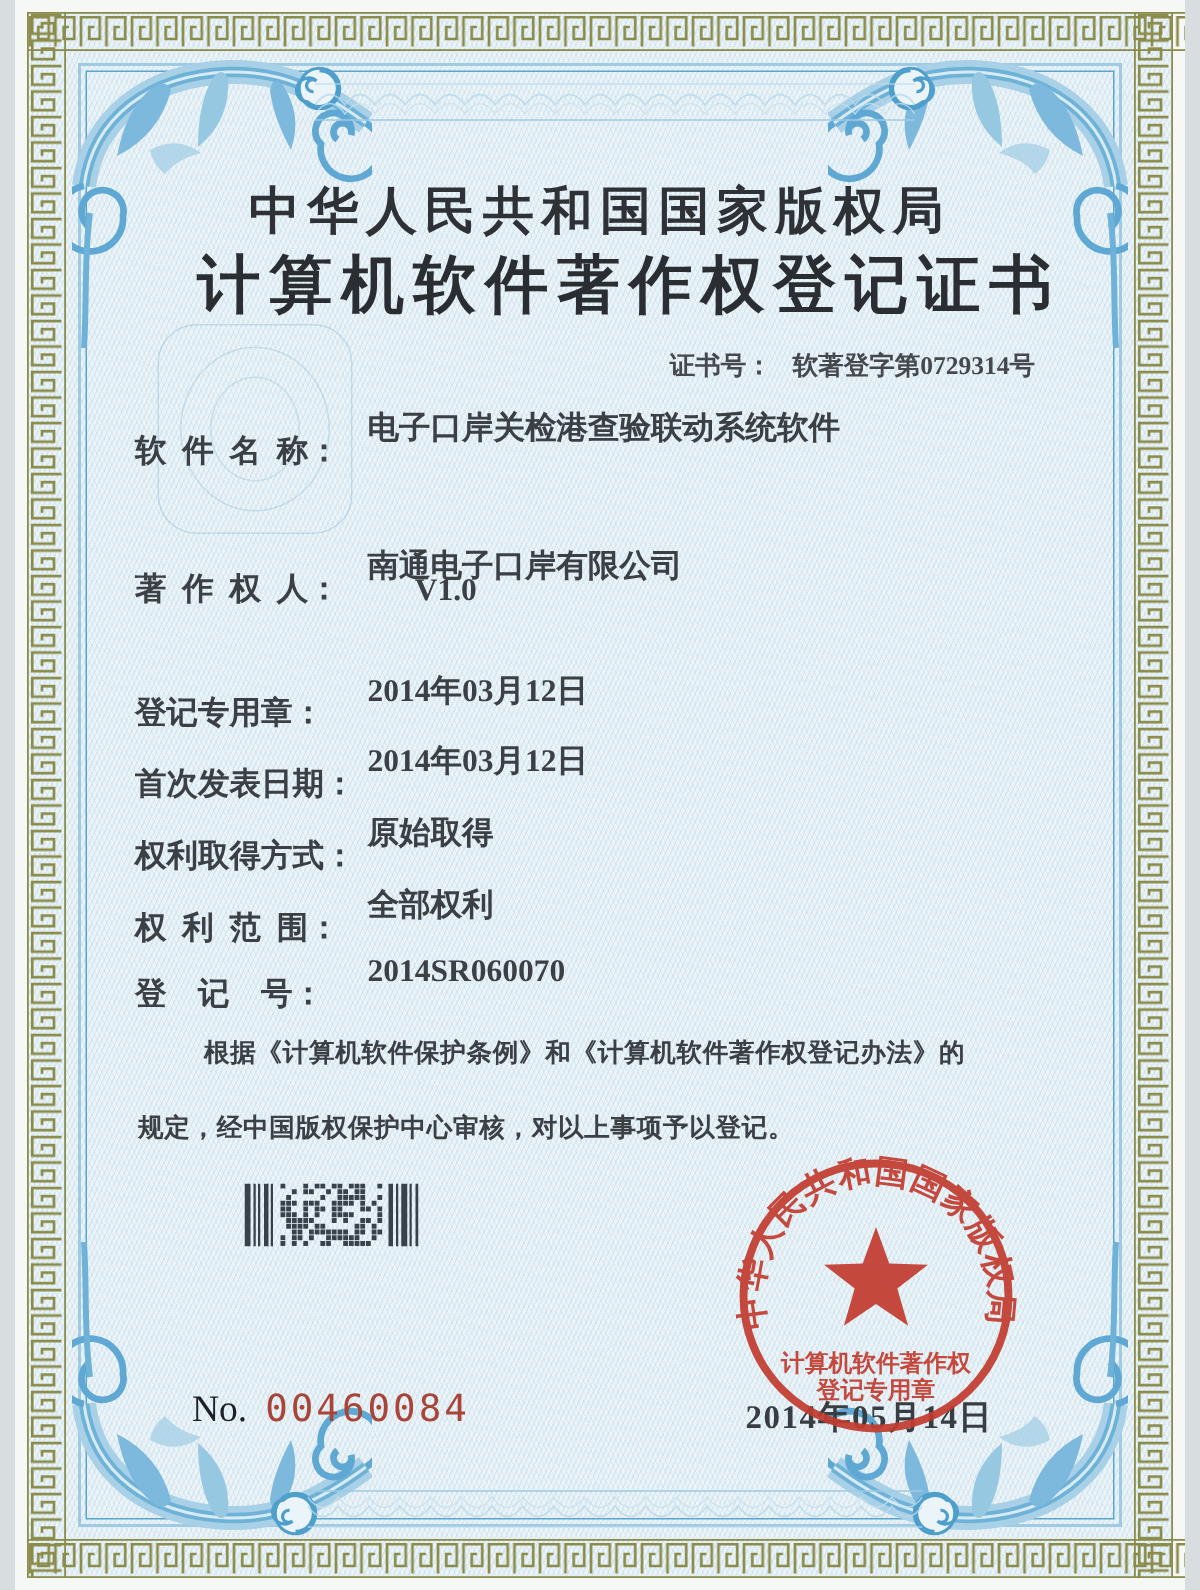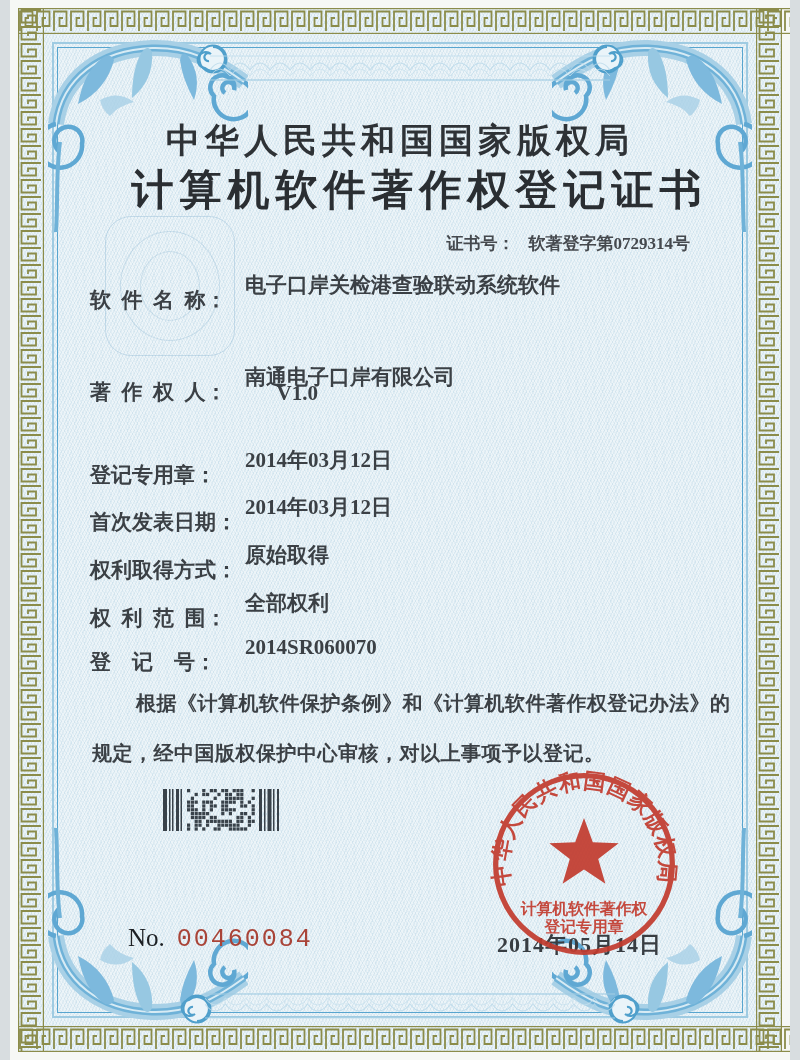--- a/index.html
+++ b/index.html
@@ -44,21 +44,21 @@
     position:absolute;left:0;right:0;top:162px;text-align:center;
     font-size:42px;font-weight:bold;letter-spacing:6px;color:#2a2e32;padding-left:39px;
   }
   .certno{
     position:absolute;top:232px;right:100px;font-size:17px;font-weight:bold;color:#45494e;
   }
   .certno .lbl{margin-right:14px;margin-left:37px;}
   .field{position:absolute;left:80px;font-size:21px;font-weight:600;line-height:27px;}
   .field .flabel{position:absolute;left:0;top:15px;white-space:pre;}
   .field .fvalue{position:absolute;left:155px;top:0;white-space:pre;width:500px;}
-  .statement{position:absolute;left:82px;width:640px;font-size:20px;font-weight:600;
+  .statement{position:absolute;left:82px;width:640px;font-size:17px;font-weight:600;
     letter-spacing:.5px;color:#3b4045;}
   .barcode-wrap{position:absolute;left:153px;top:789px;width:116px;height:42px;}
   .seal{position:absolute;left:478px;top:768px;width:192px;height:192px;opacity:.92;z-index:5;}
   .serial{position:absolute;left:118px;top:924px;font-size:25px;color:#1d2024;z-index:4;}
   .serial .num{font-family:"DejaVu Sans Mono","Liberation Mono",monospace;
     letter-spacing:2px;margin-left:12px;}
   .issue-date{position:absolute;left:487px;top:930px;font-size:22px;letter-spacing:1px;
     color:#383d42;z-index:4;font-weight:600;}
   svg text{font-family:"Liberation Serif","DejaVu Serif",serif;}
 </style>
@@ -363,17 +363,17 @@
     <path id="sealArc" d="M 24,122 A 79,79 0 1 1 176,122" fill="none"></path>
     <text font-size="23" font-weight="bold" fill="#c23b2e">
       <textPath href="#sealArc" startOffset="0" textLength="288" lengthAdjust="spacing">中华人民共和国国家版权局</textPath>
     </text>
     <polygon fill="#c23b2e" points="100,52 109.2,77.4 136.1,78.3 114.8,94.8 122.3,120.7 100,105.6 77.7,120.7 85.2,94.8 63.9,78.3 90.8,77.4"></polygon>
     <text x="100" y="152" text-anchor="middle" font-size="16.5" font-weight="bold" fill="#c23b2e">计算机软件著作权</text>
     <text x="100" y="171" text-anchor="middle" font-size="16.5" font-weight="bold" fill="#c23b2e">登记专用章</text>
   </svg>
 
   <div class="serial">
-    <span>No.</span><span class="num" style="color:#a94438;font-family:Liberation Mono, monospace;">00460084</span>
+    <span>No.</span><span class="num" style="color:#a94438;">00460084</span>
   </div>
   <div class="issue-date">2014年05月14日</div>
 
 </div>
 
 </body></html>

